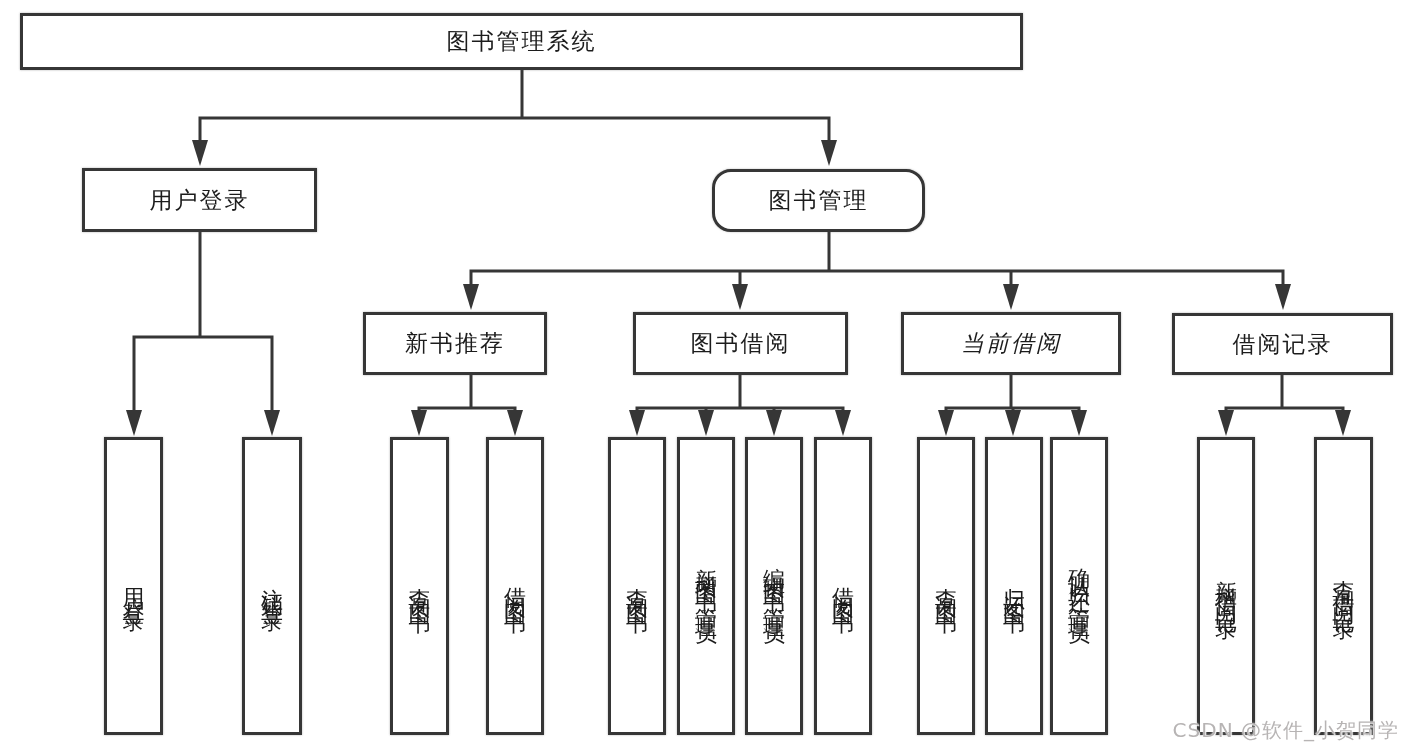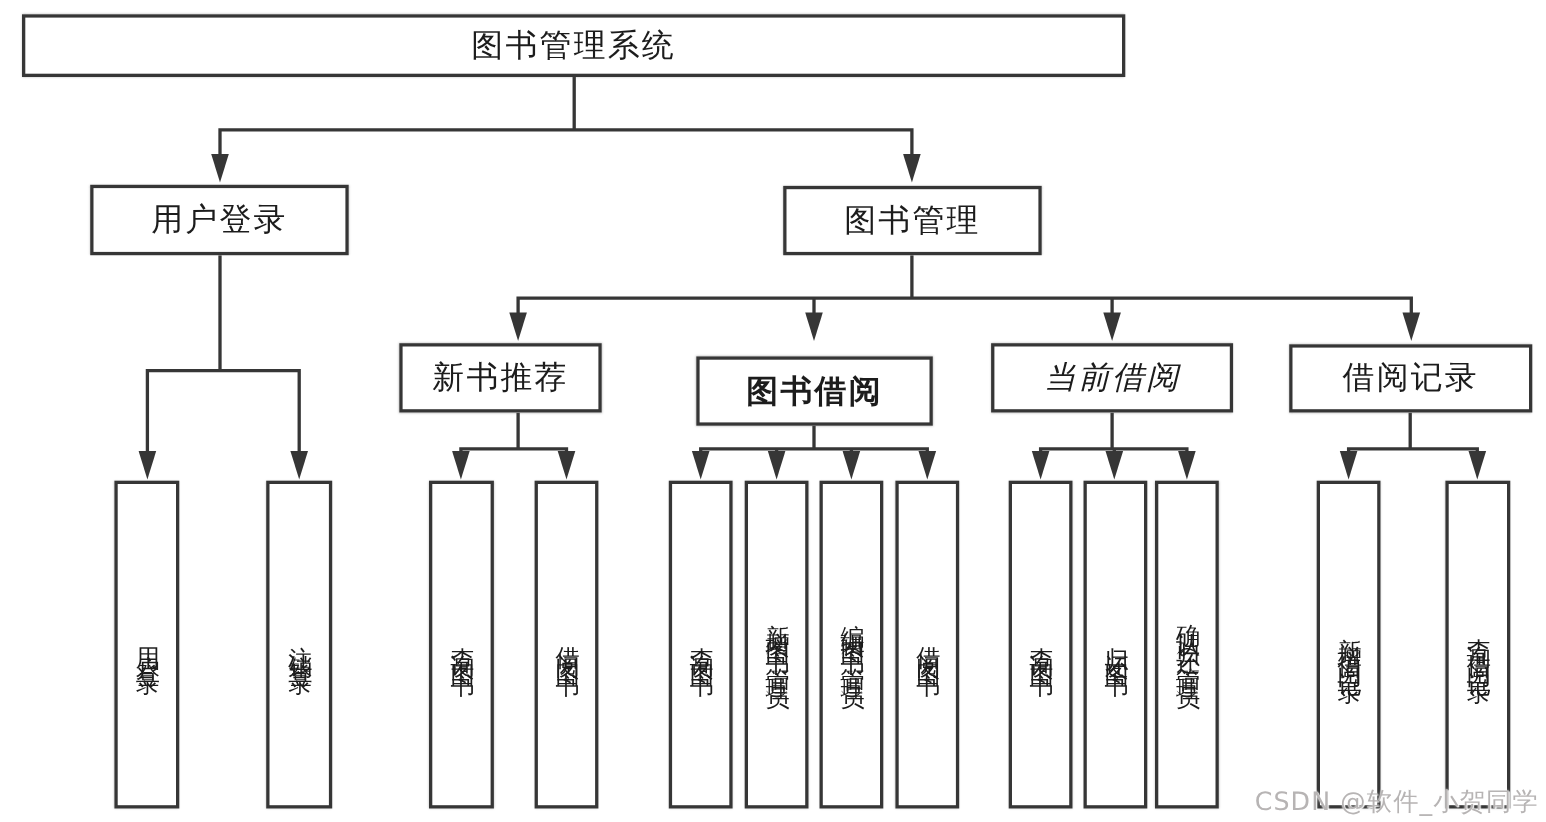--- a/index.html
+++ b/index.html
@@ -27,39 +27,39 @@
     box-sizing: border-box;
     background: #ffffff;
     border: 3px solid #363636;
     box-shadow: 0 0 2px rgba(90,90,90,0.45);
     display: flex;
     align-items: center;
     justify-content: center;
     z-index: 2;
   }
   .hlabel {
-    font-size: 29px;
+    font-size: 23px;
     letter-spacing: 2px;
     white-space: nowrap;
     color: #1c1c1c;
   }
   .leaf .vlabel {
     writing-mode: vertical-rl;
     text-orientation: mixed;
     font-size: 22px;
     letter-spacing: 8px;
     line-height: 1;
     color: #1c1c1c;
     white-space: nowrap;
   }
   .watermark {
     position: absolute;
     right: 6px;
     bottom: 3px;
-    font-size: 23px;
+    font-size: 20px;
     letter-spacing: 1px;
     color: #b7b4b4;
     text-shadow: 0 0 2px #ffffff, 1px 1px 1px #ffffff;
     z-index: 3;
     white-space: nowrap;
   }
 </style>
 </head>
 <body>
 
@@ -98,28 +98,28 @@
     </g>
   </svg>
 
   <div class="box" style="left:20px; top:13px; width:1003px; height:57px;">
     <span class="hlabel">图书管理系统</span>
   </div>
 
   <div class="box" style="left:82px; top:168px; width:235px; height:64px;">
     <span class="hlabel">用户登录</span>
   </div>
-  <div class="box" style="left:712px; top:169px; width:235px; height:63px;">
+  <div class="box" style="left:712px; top:169px; width:213px; height:63px;border-radius:19px;">
     <span class="hlabel">图书管理</span>
   </div>
 
   <div class="box" style="left:363px; top:312px; width:184px; height:63px;">
     <span class="hlabel">新书推荐</span>
   </div>
-  <div class="box" style="left:633px; top:324px; width:215px; height:63px;font-weight:bold;">
+  <div class="box" style="left:633px; top:312px; width:215px; height:63px;">
     <span class="hlabel">图书借阅</span>
   </div>
   <div class="box" style="left:901px; top:312px; width:220px; height:63px;font-style:italic;">
     <span class="hlabel">当前借阅</span>
   </div>
   <div class="box" style="left:1172px; top:313px; width:221px; height:62px;">
     <span class="hlabel">借阅记录</span>
   </div>
 
   <div class="box leaf" style="left:104px; top:437px; width:59px; height:298px;">

